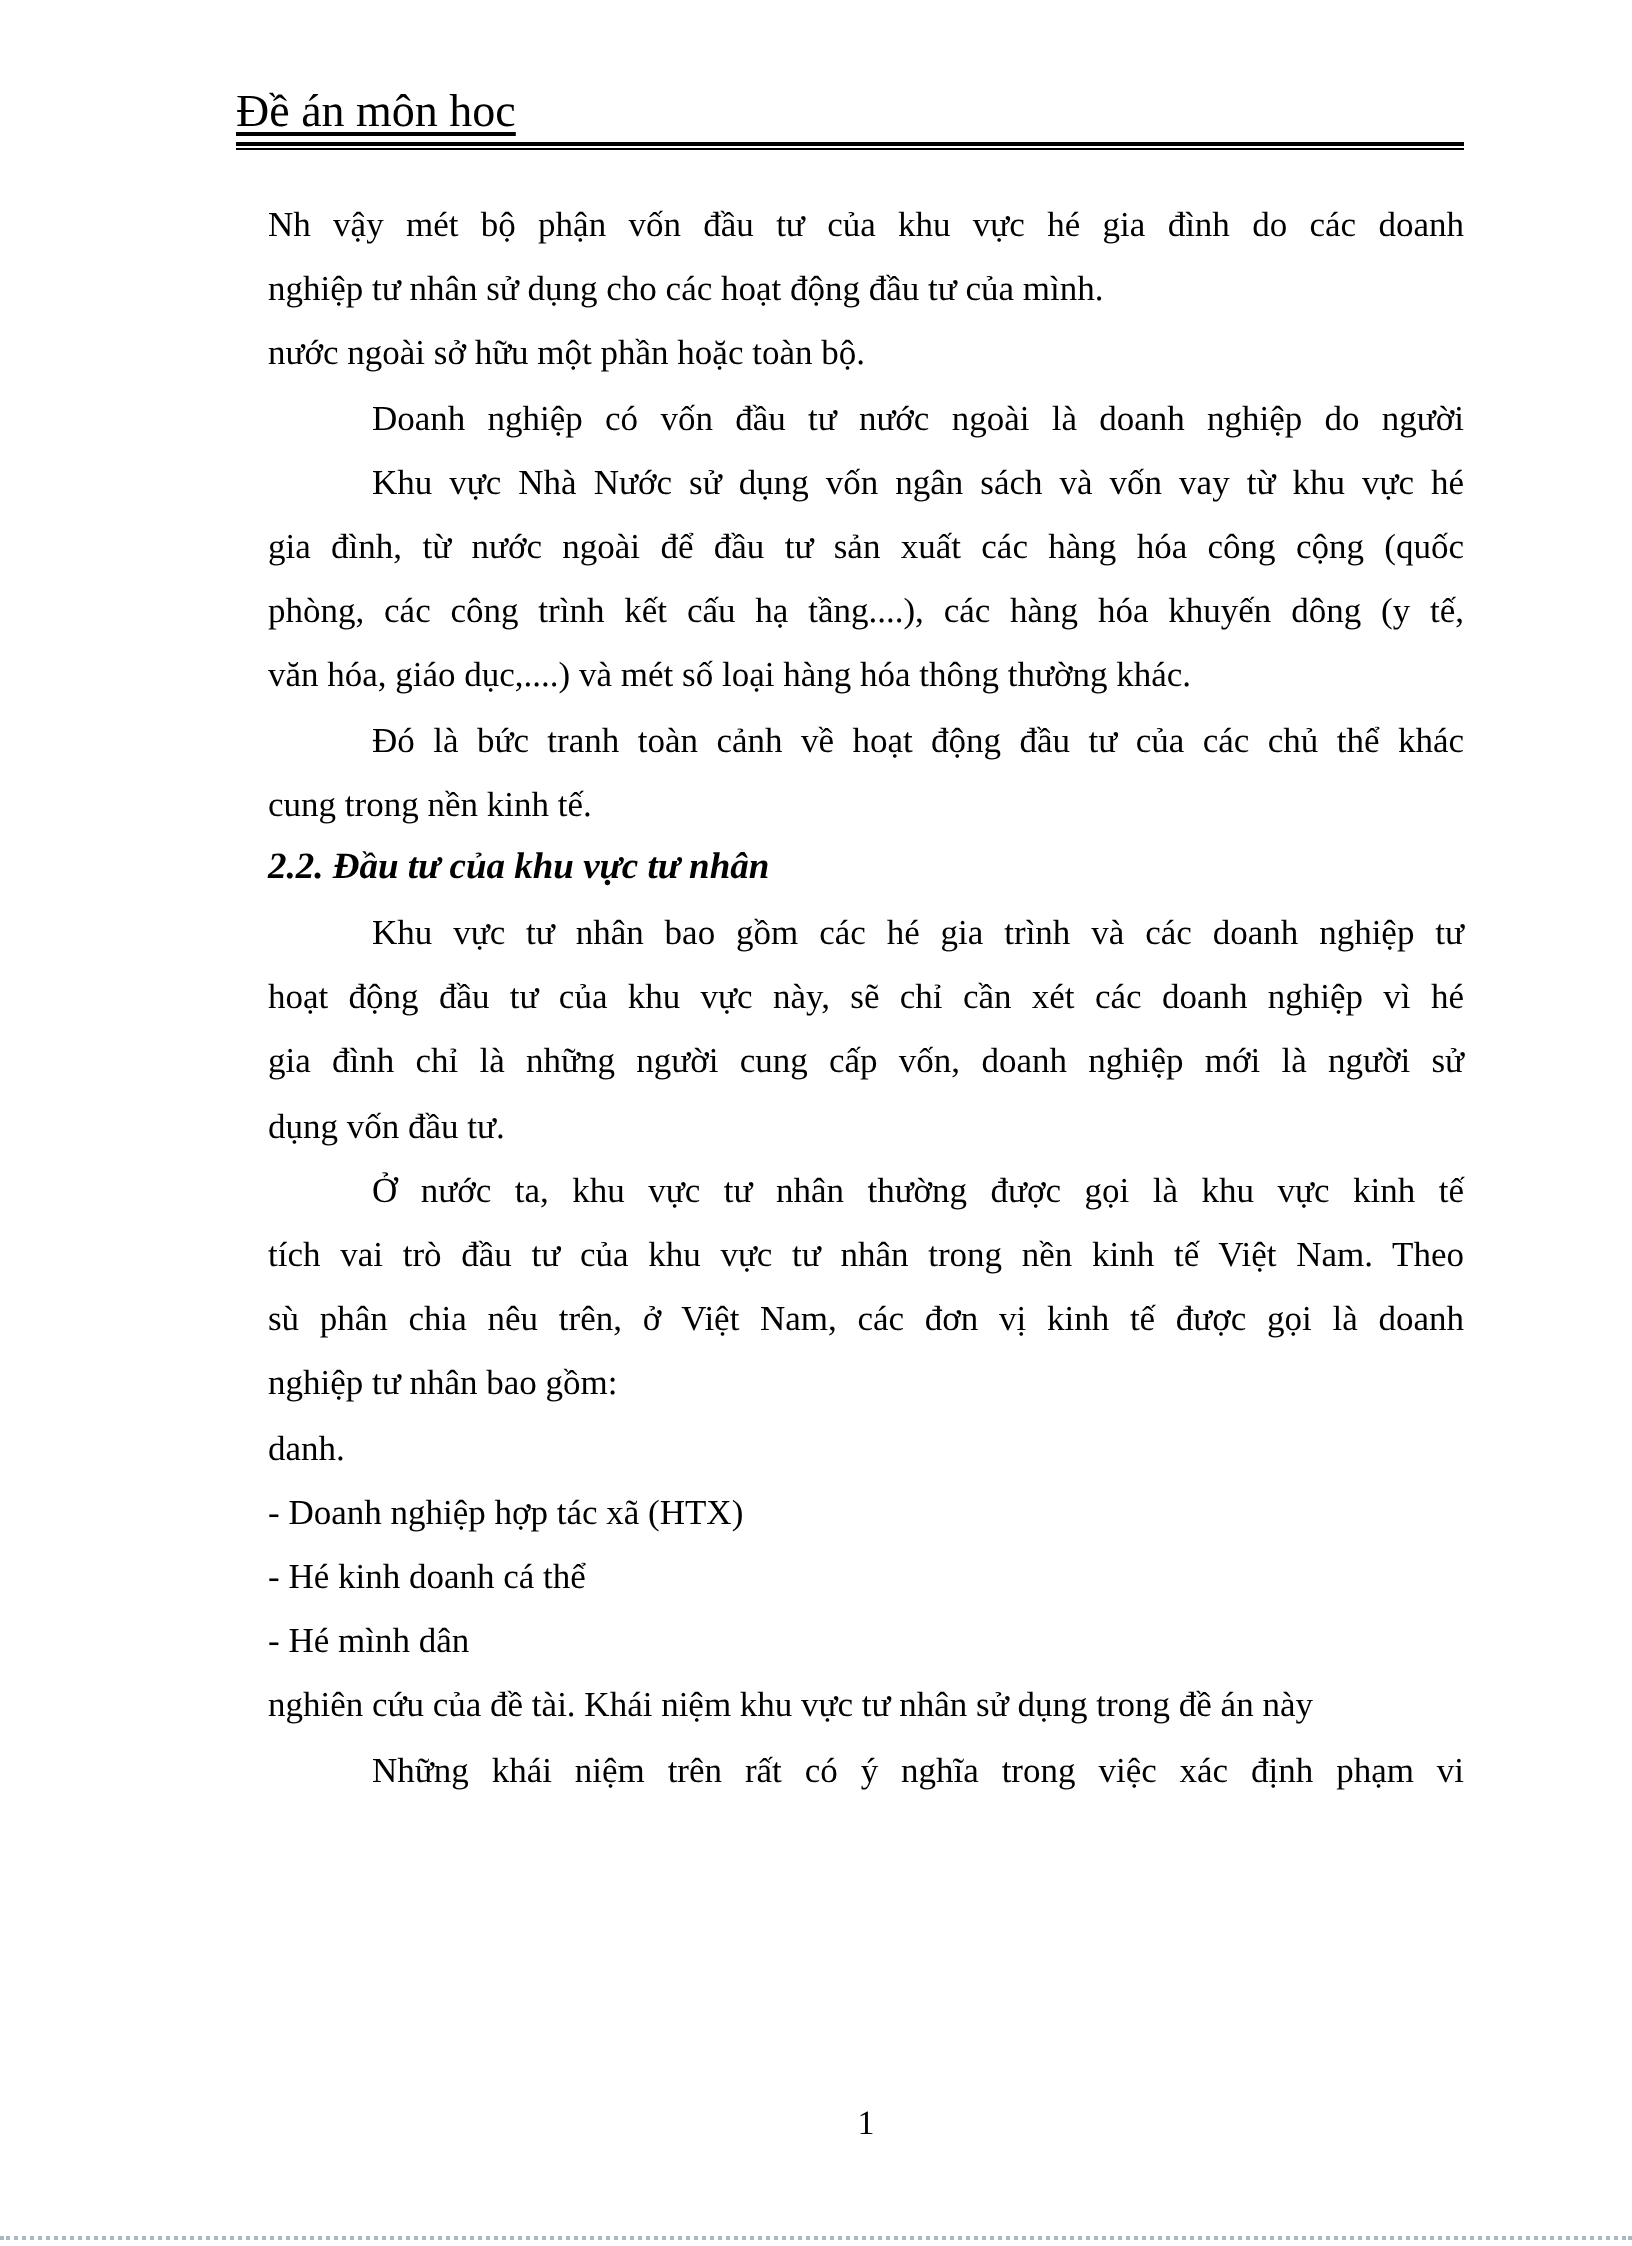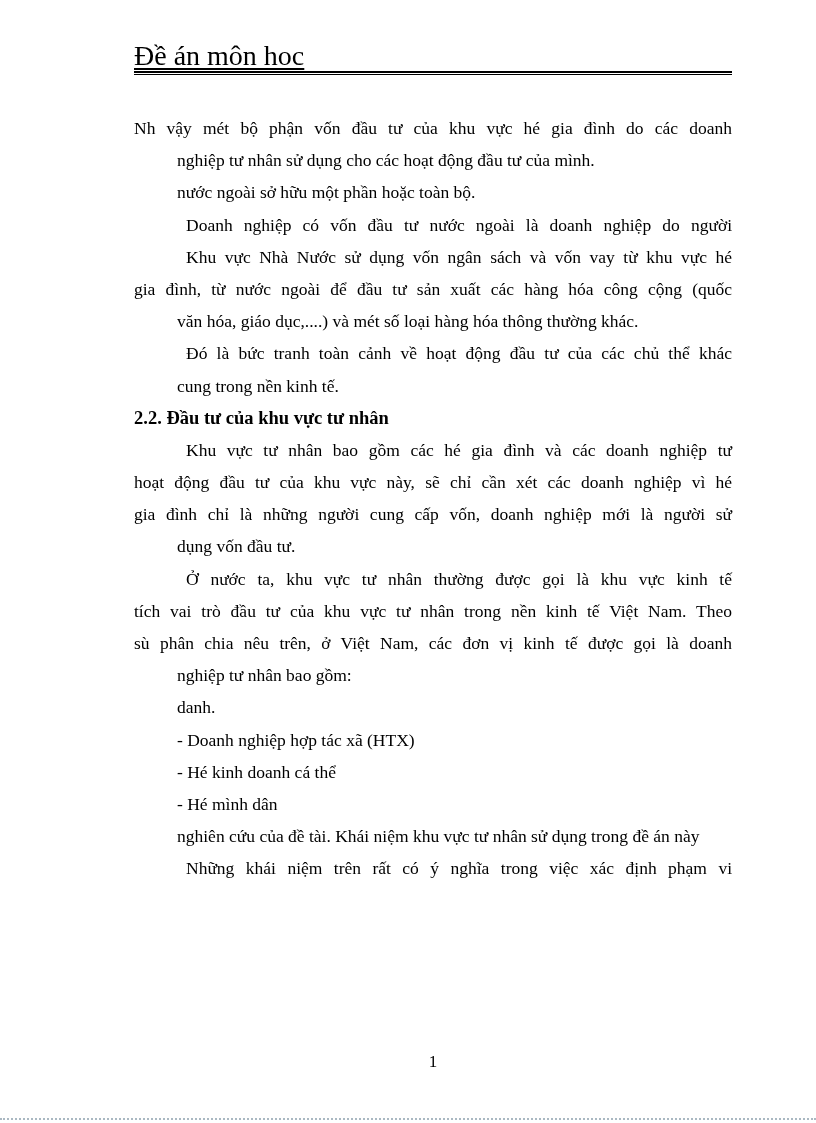--- a/index.html
+++ b/index.html
@@ -8,60 +8,61 @@
     width: 816px;
     height: 1123px;
     background: #ffffff;
     color: #000000;
     font-family: "Liberation Serif", "DejaVu Serif", serif;
     overflow: hidden;
   }
   
   .header {
     position: absolute;
-    left: 134px;
+    left: 118px;
     right: 84px;
     top: 44px;
-    font-size: 28px;
+    font-size: 23px;
     line-height: 24px;
     padding-bottom: 3px;
     border-bottom: 2px solid #000000;
   }
   .header::after {            
     content: "";
     position: absolute;
     left: 0; right: 0;
     bottom: -4px;
     border-bottom: 1px solid #000000;
   }
   .header-title {
     text-decoration: underline;
     text-underline-offset: 3px;
   }
   
   .doc-body {
     position: absolute;
     left: 134px;
     right: 84px;
-    top: 112px;
+    top: 96px;
     font-size: 17.5px;
   }
   .line {
     height: 32.2px;
     line-height: 32.2px;
     text-align: justify;
     text-align-last: justify;
     white-space: normal;
   }
-  .line.end { text-align-last: left; margin-left: 43px; }
+  .line.end { text-align-last: left; }
   .line.indent { text-indent: 52px; }
   .heading {
     height: 32.2px;
     line-height: 32.2px;
     font-weight: bold;
+    font-style: italic;
     font-size: 18.5px;
   }
   
   .footer {
     position: absolute;
     left: 134px;
     right: 84px;
     top: 1046px;
     text-align: center;
     font-size: 17px;
@@ -83,25 +84,26 @@
     <span class="header-title">Đề án môn hoc</span>
   </div>
 
   <div class="doc-body" id="doc-body">
       <div class="line">Nh  vậy mét bộ phận vốn đầu tư của khu vực hé gia đình do các doanh</div>
       <div class="line end">nghiệp tư nhân sử dụng cho các hoạt động đầu tư của mình.</div>
       <div class="line end">nước ngoài sở hữu một phần hoặc toàn bộ.</div>
       <div class="line indent">Doanh nghiệp có vốn đầu tư nước ngoài là doanh nghiệp do người</div>
       <div class="line indent">Khu vực Nhà Nước sử dụng vốn ngân sách và vốn vay từ khu vực hé</div>
       <div class="line">gia đình, từ nước ngoài để đầu tư sản xuất các hàng hóa công cộng (quốc</div>
+      <div class="line">phòng, các công trình kết cấu hạ tầng....), các hàng hóa khuyến dông (y tế,</div>
       <div class="line end">văn hóa, giáo dục,....) và mét số loại hàng hóa thông thường khác.</div>
       <div class="line indent">Đó là bức tranh toàn cảnh về hoạt động đầu tư của các chủ thể khác</div>
       <div class="line end">cung trong nền kinh tế.</div>
       <div class="heading">2.2. Đầu tư của khu vực tư nhân</div>
-      <div class="line indent">Khu vực tư nhân bao gồm các hé gia đình và các doanh nghiệp tư</div>
+      <div class="line indent">Khu vực tư nhân bao gồm các hé gia trình và các doanh nghiệp tư</div>
       <div class="line">hoạt động đầu tư của khu vực này, sẽ chỉ cần xét các doanh nghiệp vì hé</div>
       <div class="line">gia đình chỉ là những người cung cấp vốn, doanh nghiệp mới là người sử</div>
       <div class="line end">dụng vốn đầu tư.</div>
       <div class="line indent">Ở nước ta, khu vực tư nhân thường được gọi là khu vực kinh tế</div>
       <div class="line">tích vai trò đầu tư của khu vực tư nhân trong nền kinh tế Việt Nam. Theo</div>
       <div class="line">sù phân chia nêu trên, ở Việt Nam, các đơn vị kinh tế được gọi là doanh</div>
       <div class="line end">nghiệp tư nhân bao gồm:</div>
       <div class="line end">danh.</div>
       <div class="line end">- Doanh nghiệp hợp tác xã (HTX)</div>
       <div class="line end">- Hé kinh doanh cá thể</div>

